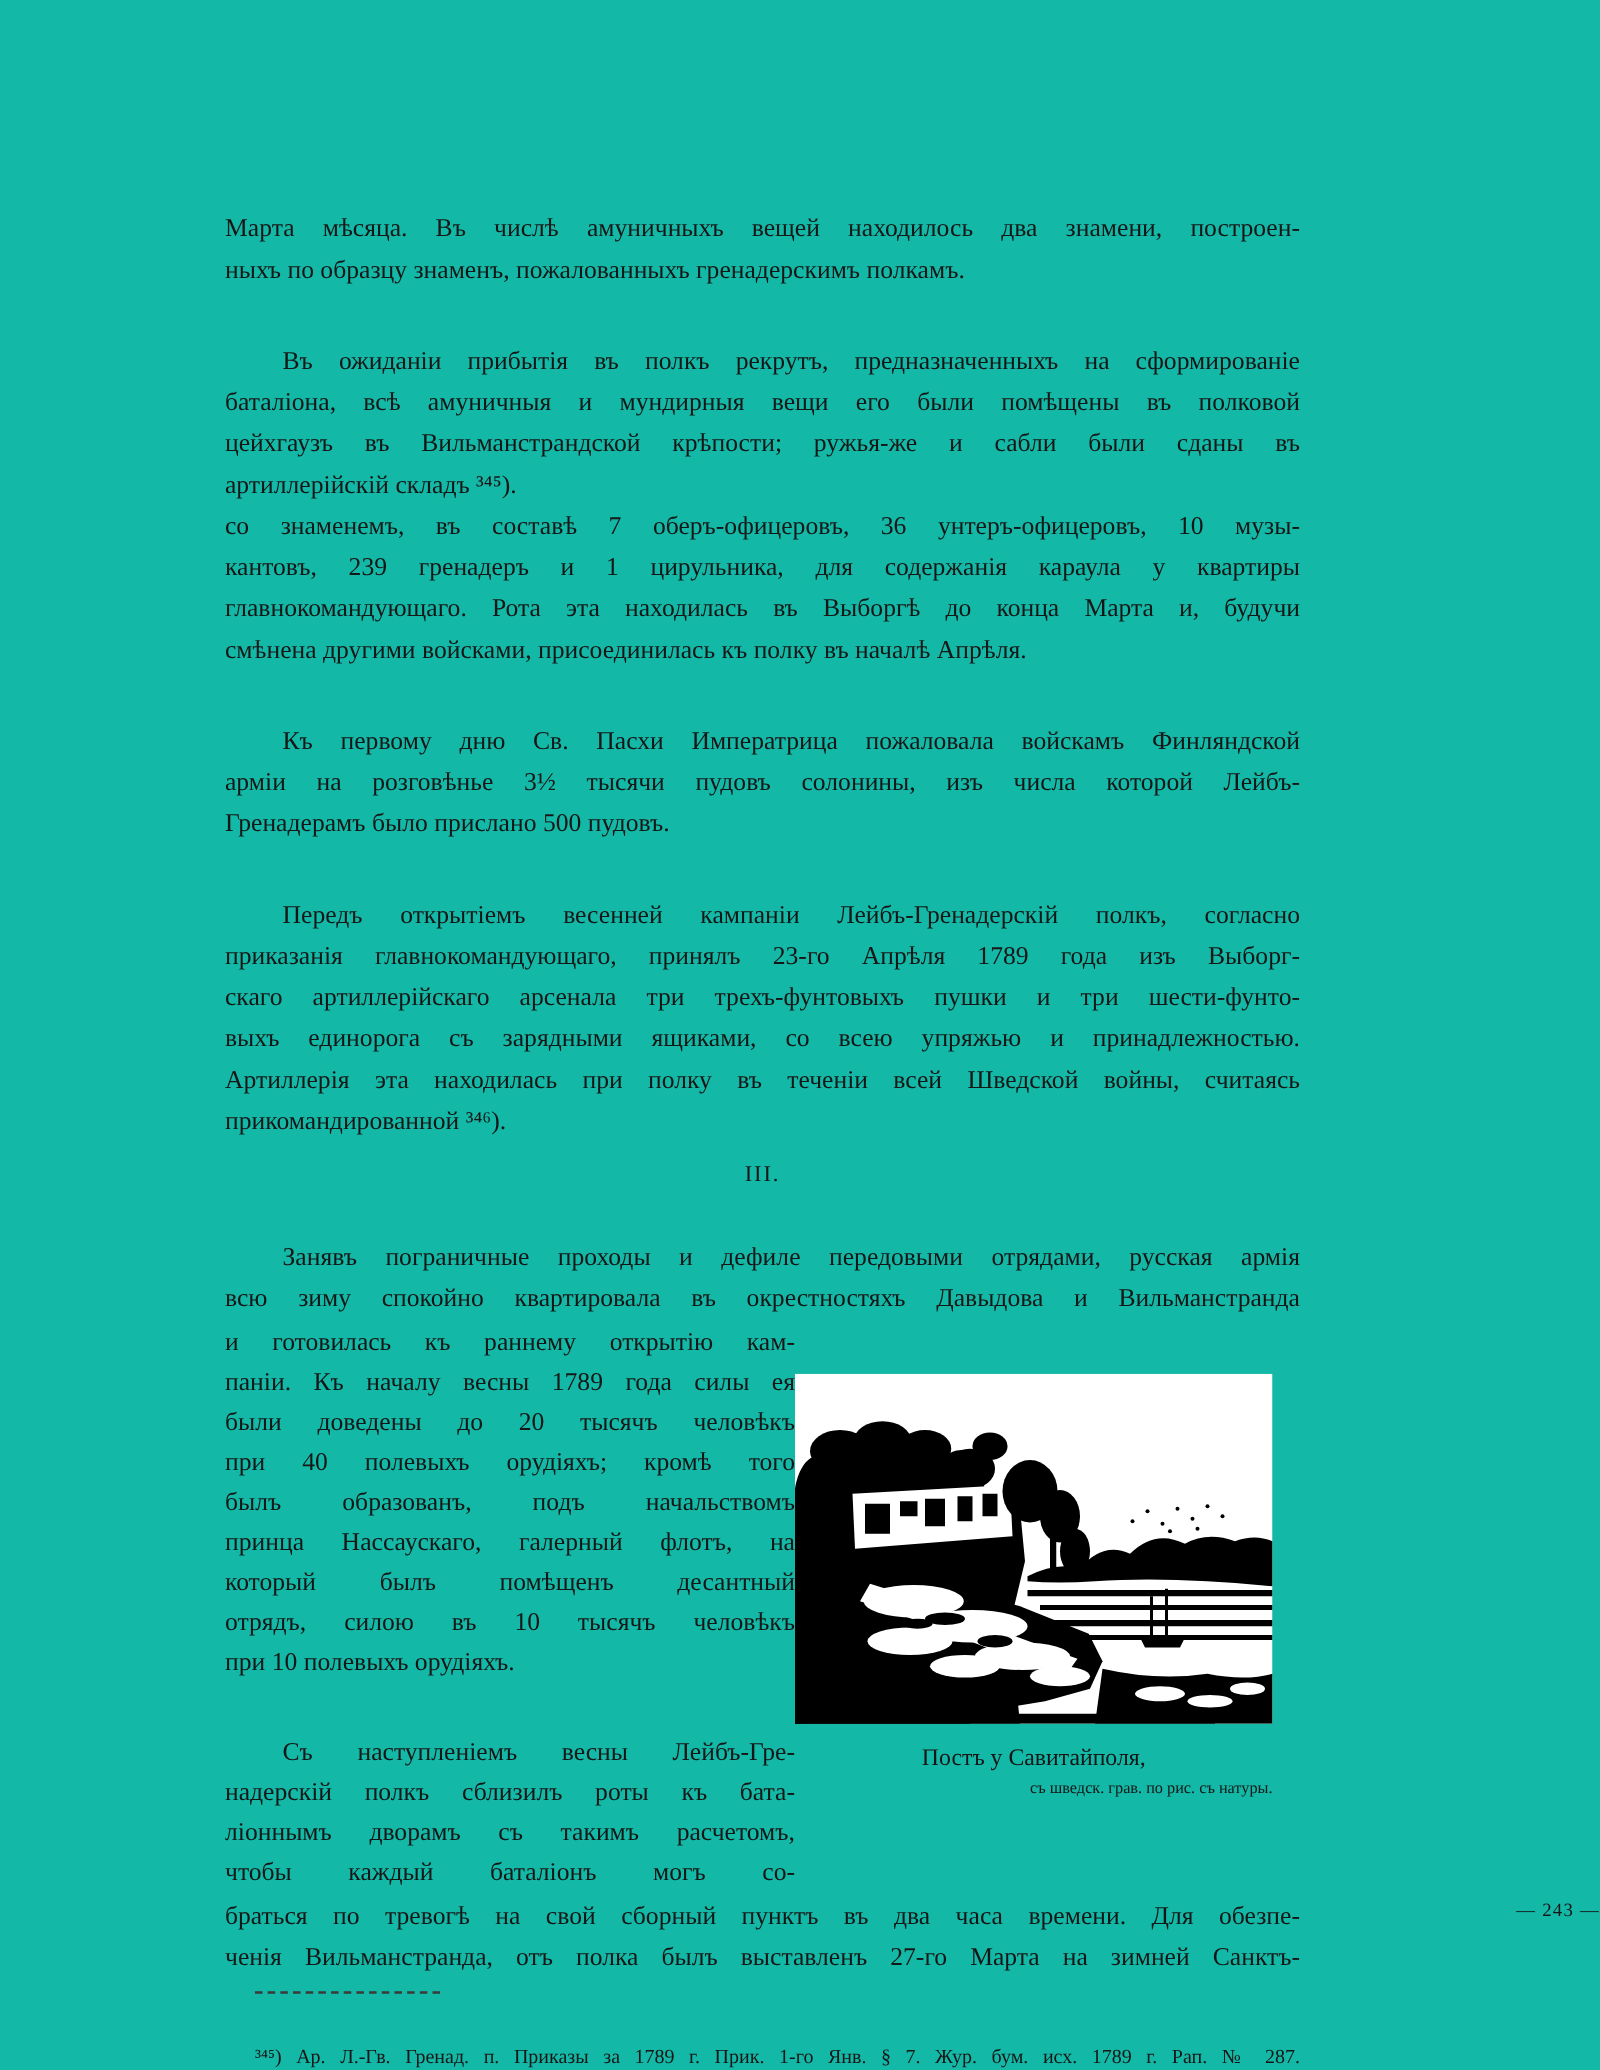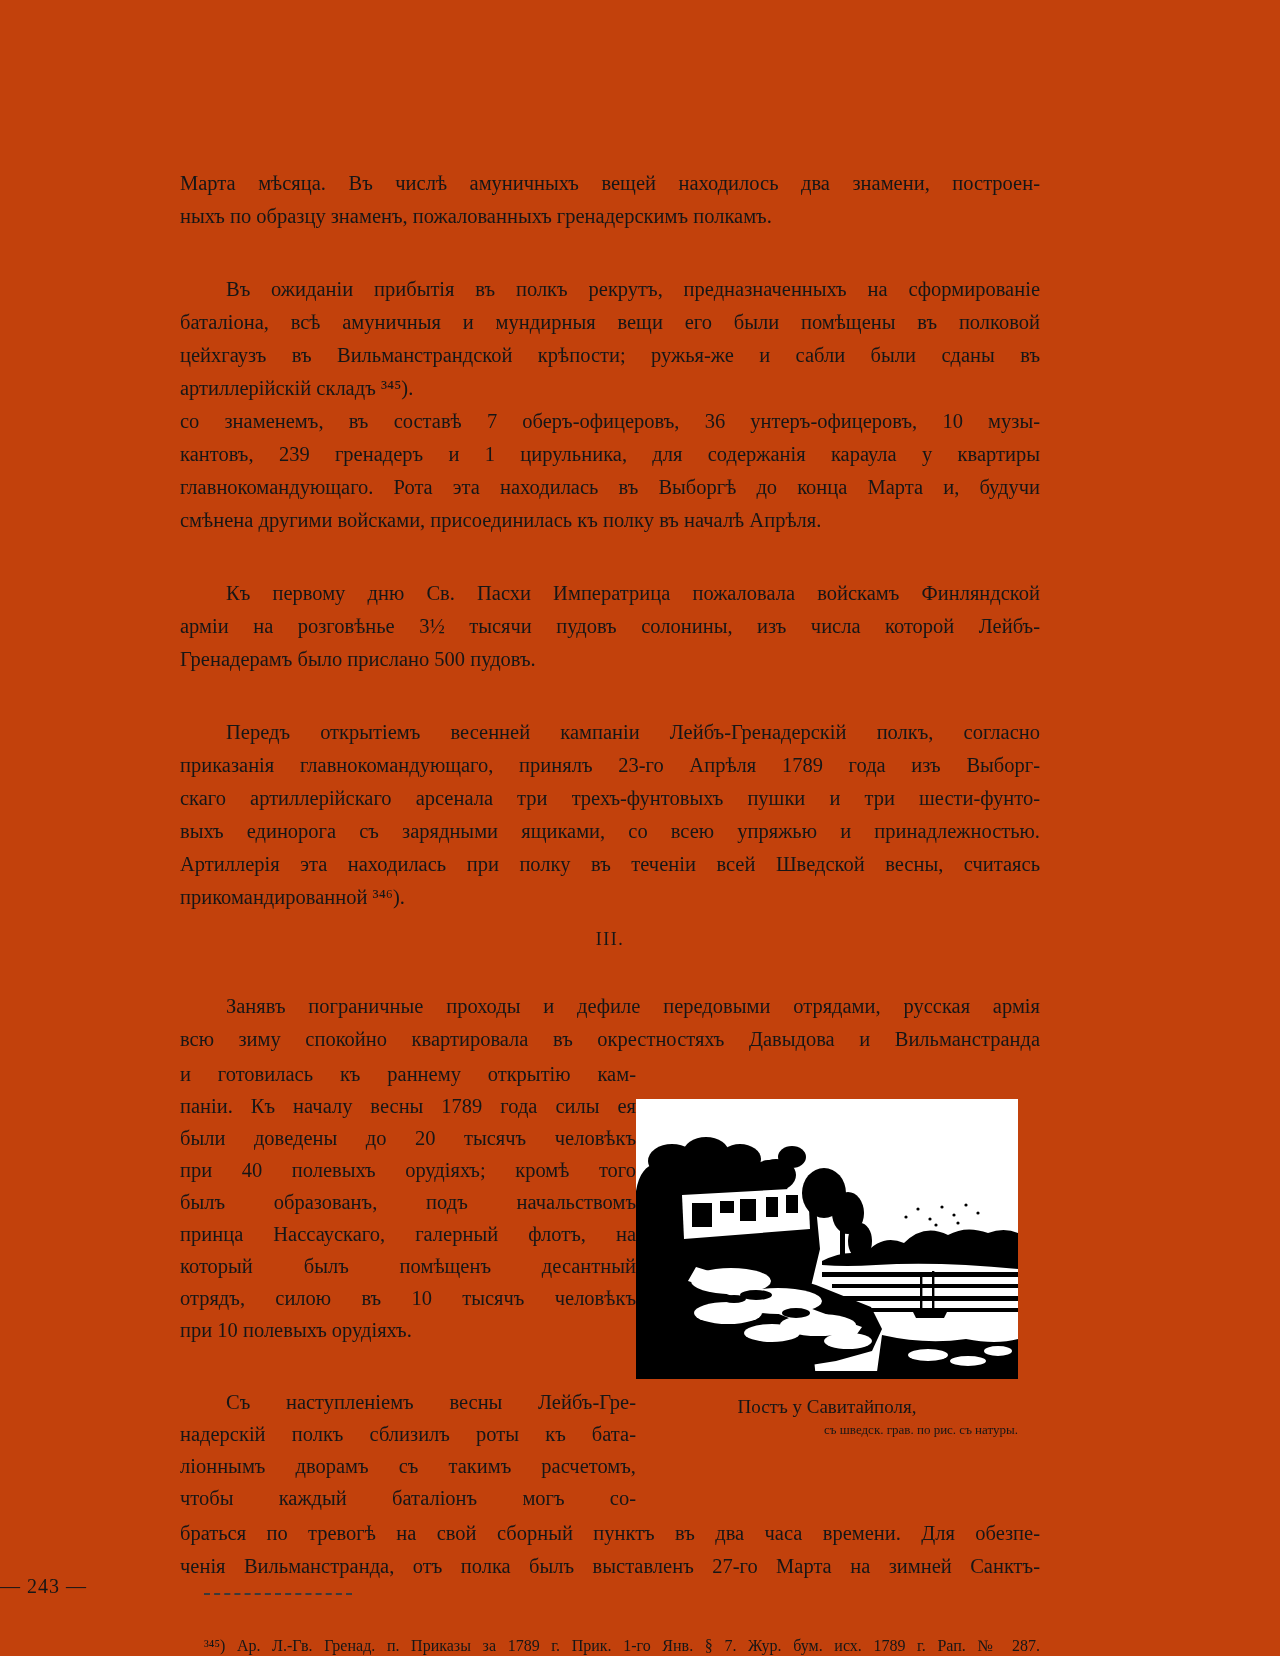--- a/index.html
+++ b/index.html
@@ -1,20 +1,20 @@
 <!DOCTYPE html>
 <html><head>
 <meta charset="utf-8">
 <style>
   html,body { margin:0; padding:0; background:#e8e8e4; }
   .page {
     position:relative;
     width:1280px; height:1656px;
     margin:0 auto;
-    background:#c2410c;
+    background:#14b8a6;
     color:#161616;
     font-family:"Liberation Serif","DejaVu Serif",serif;
     overflow:hidden;
   }
   .content { position:absolute; left:180px; top:167px; width:860px; }
   .para { margin:0; }
   .para .line {
     font-size:20.5px;
     line-height:33px;
     text-align:justify;
@@ -39,22 +39,22 @@
   .caption-sub { font-size:13px; line-height:18px; margin-top:3px;text-align:right; }
   .bottom-block { margin-top:3px; }
   .footnote-rule {
     width:148px; height:0;
     border:0; border-top:2px dashed #3a3a3a;
     margin:10px 0 7px 24px;
   }
   .footnotes .para .line { font-size:16px; line-height:21.5px; }
   .footnotes .para .line.indent { text-indent:24px; }
   .page-number {
-    position:absolute; top:1575px; left:0; width:100%;
-    text-align:left; font-size:20px; letter-spacing:1px;
+    position:absolute; top:1521px; left:0; width:100%;
+    text-align:right; font-size:15px; letter-spacing:1px;
   }
 </style>
 </head>
 <body>
 
 <div class="page">
   <div class="content">
 
     <div>
         <div class="para">
@@ -76,21 +76,21 @@
         <div class="para">
           <div class="line indent">Къ первому дню Св. Пасхи Императрица пожаловала войскамъ Финляндской</div>
           <div class="line">арміи на розговѣнье 3½ тысячи пудовъ солонины, изъ числа которой Лейбъ-</div>
           <div class="line last">Гренадерамъ было прислано 500 пудовъ.</div>
         </div>
         <div class="para">
           <div class="line indent">Передъ открытіемъ весенней кампаніи Лейбъ-Гренадерскій полкъ, согласно</div>
           <div class="line">приказанія главнокомандующаго, принялъ 23-го Апрѣля 1789 года изъ Выборг-</div>
           <div class="line">скаго артиллерійскаго арсенала три трехъ-фунтовыхъ пушки и три шести-фунто-</div>
           <div class="line">выхъ единорога съ зарядными ящиками, со всею упряжью и принадлежностью.</div>
-          <div class="line">Артиллерія эта находилась при полку въ теченіи всей Шведской весны, считаясь</div>
+          <div class="line">Артиллерія эта находилась при полку въ теченіи всей Шведской войны, считаясь</div>
           <div class="line last">прикомандированной ³⁴⁶).</div>
         </div>
       </div>
 
     <div class="section-heading">III.</div>
 
     <div>
         <div class="para">
           <div class="line indent">Занявъ пограничные проходы и дефиле передовыми отрядами, русская армія</div>
           <div class="line">всю зиму спокойно квартировала въ окрестностяхъ Давыдова и Вильманстранда</div>

